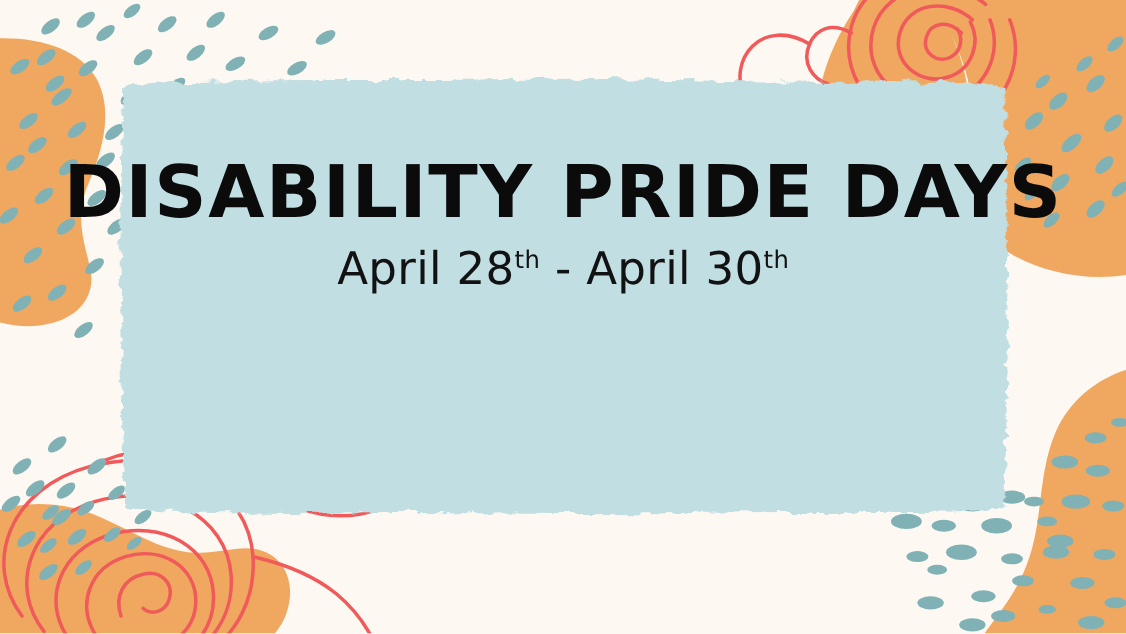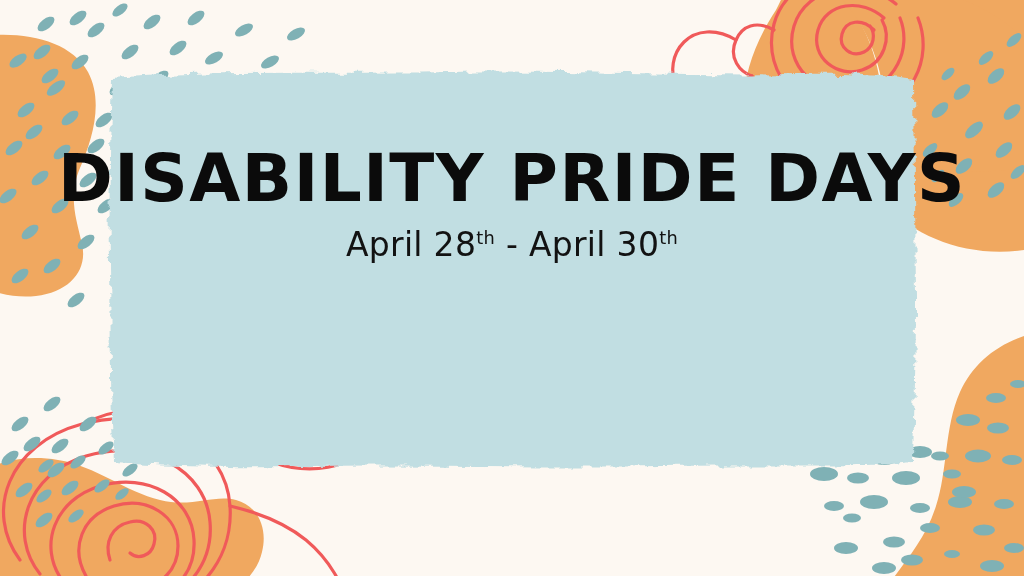--- a/index.html
+++ b/index.html
@@ -50,21 +50,21 @@
     font-size:66px;
     letter-spacing:1.5px;
     color:#0b0b0b;
     line-height:1.0;
     white-space:nowrap;
     -webkit-font-smoothing:antialiased;
   }
   #subtitle {
     font-family:"DejaVu Sans", sans-serif;
     font-weight:normal;
-    font-size:33px;
+    font-size:41px;
     color:#121212;
     line-height:1.0;
     margin-top:16px;
     white-space:nowrap;
     letter-spacing:0.3px;
   }
   #subtitle .sup {
     font-size:0.54em;
     vertical-align:super;
     line-height:0;

